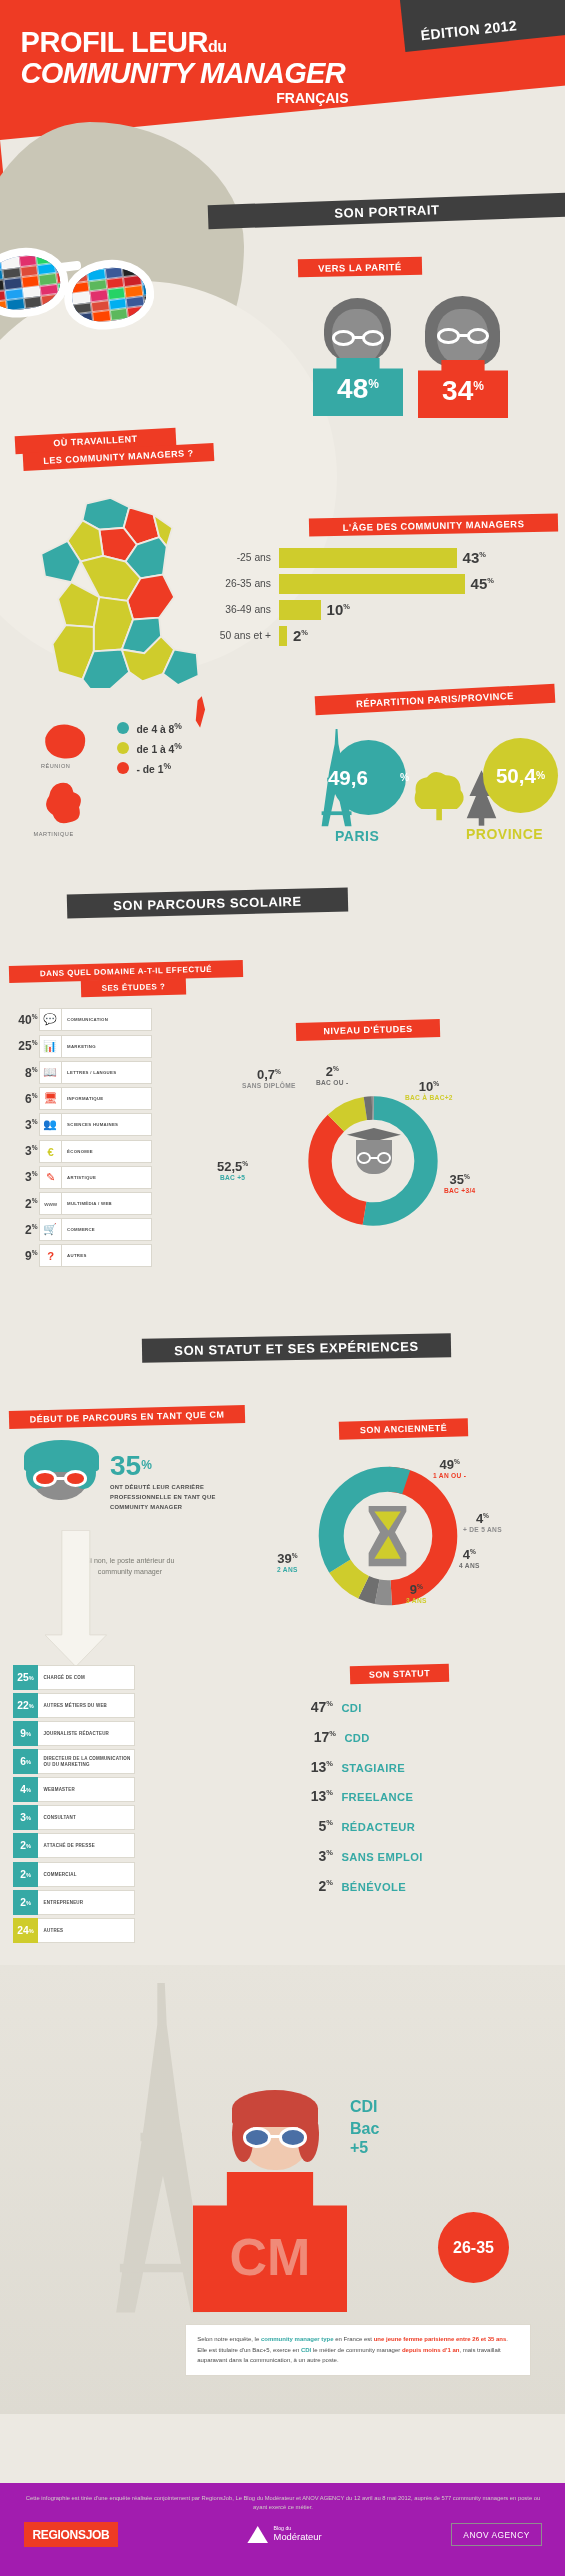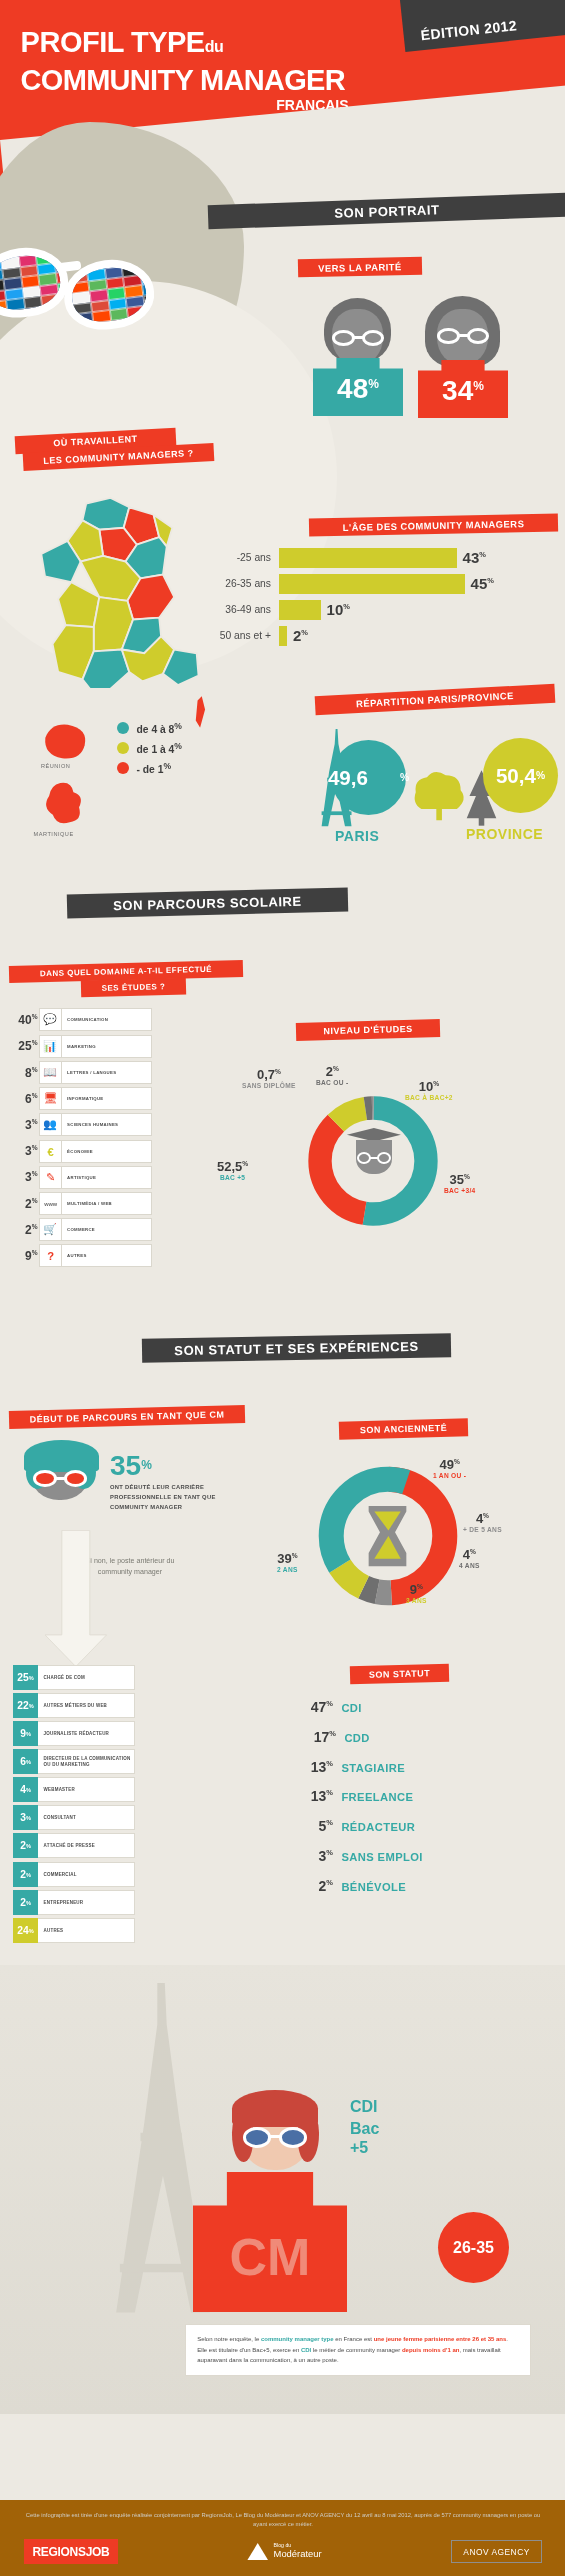--- a/index.html
+++ b/index.html
@@ -10,21 +10,21 @@
     color: #3d3d3d;
     -webkit-font-smoothing: antialiased;
   }
   .page { position: relative; width: 566px; height: 2576px; overflow: hidden; background:#ece9e2; }
 
   
   .header { position: relative; width:566px; height:183px; background:#ee3b24; overflow:hidden; }
   .hdr-title { position:absolute; left:20.6px; top:28px; color:#fff; }
   .hdr-l1 { font-size:29px; font-weight:bold; letter-spacing:-0.5px; line-height:1; }
   .hdr-l1 .small { font-size:16px; }
-  .hdr-l2 { font-size:29px; font-weight:bold; letter-spacing:-0.7px; line-height:1.05; margin-top:8px;}
+  .hdr-l2 { font-size:29px; font-weight:bold; letter-spacing:-0.7px; line-height:1.05; margin-top:1px;font-style:italic;}
   .hdr-l3 { font-size:14px; font-weight:bold; text-align:right; width:328px; margin-top:1.9px; }
   .edition {
     position:absolute; right:-9.4px; top:-13px; width:173px; height:56px;
     background:#3d3d3d; transform:rotate(-6deg);
   }
   .edition span {
     position:absolute; left:17px; bottom:6.6px; color:#fff; font-size:14px; font-weight:bold; letter-spacing:0.4px;
   }
   .hdr-diag {
     position:absolute; left:0; top:140px; width:655px; height:112px;
@@ -124,21 +124,21 @@
   
   .ptag { position:absolute; display:flex; align-items:center; }
   .ptag .sq { width:25px; height:25px; background:#36a9a5; color:#fff; font-size:10.3px; font-weight:bold;
               display:flex; align-items:center; justify-content:center; }
   .ptag .sq sup { font-size:5.6px; }
   .ptag .bx { width:97px; height:25px; background:#fff; border:0.9px solid #dcd9cf; border-left:none;
               display:flex; align-items:center; padding-left:5.6px; }
   .ptag .bx span { font-size:4.5px; font-weight:bold; color:#4b4b4b; letter-spacing:0.2px; line-height:1.3; }
 
   
-  .footer { position:absolute; left:0; bottom:0; width:566px; height:76px; background:#a16207; }
+  .footer { position:absolute; left:0; bottom:0; width:566px; height:93px; background:#a21caf; }
   .foot-note { position:absolute; left:0; top:0; width:566px; padding:11.2px 24px; color:#cfcdc6; font-size:5.8px; line-height:1.6; text-align:center;}
   .logos { position:absolute; left:0; top:39px; width:566px; display:flex; align-items:center; justify-content:space-between; padding:0 24px; }
   .logo-rj { background:#ee3b24; color:#fff; font-weight:bold; font-size:12px; padding:5.6px 8.4px; letter-spacing:-0.3px; }
   .logo-bm { color:#fff; font-size:8.4px; display:flex; align-items:center; gap:5.6px; }
   .logo-anov { border:0.9px solid #8e8e8e; color:#fff; font-size:8.4px; padding:5.6px 11.2px; letter-spacing:0.5px; }
 
   
   .quote {
     position:absolute; background:#fff; border:0.9px solid #ddd9cf; padding:9.4px 11.2px;
     font-size:6px; line-height:1.75; color:#4b4b4b;
@@ -151,21 +151,21 @@
 </head>
 <body>
 
 <div class="page">
 
   <div class="header">
     <div class="edition">
       <span>ÉDITION 2012</span>
     </div>
     <div class="hdr-title">
-      <div class="hdr-l1"><span>PROFIL TYPE</span><span class="small">du</span></div>
+      <div class="hdr-l1"><span>PROFIL LEUR</span><span class="small">du</span></div>
       <div class="hdr-l2">COMMUNITY MANAGER</div>
       <div class="hdr-l3">FRANÇAIS</div>
     </div>
     <div class="hdr-diag"></div>
   </div>
 
   <div class="face-blob"></div>
   <div class="face-blob2"></div>
   <div class="glasses">
     <div class="lens l1">

